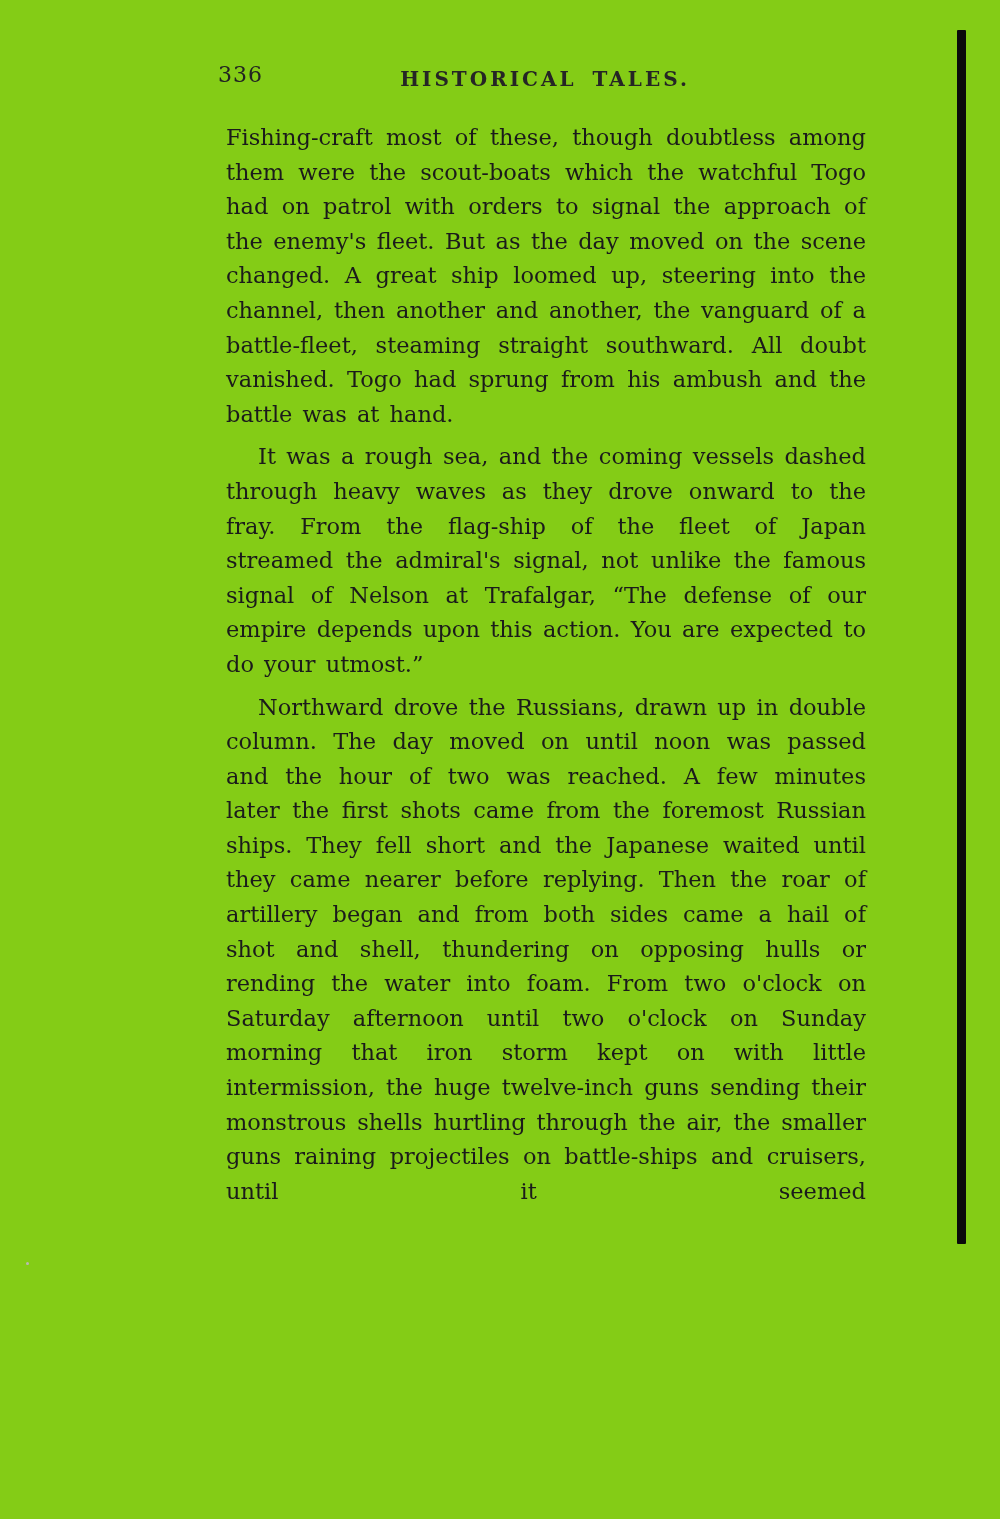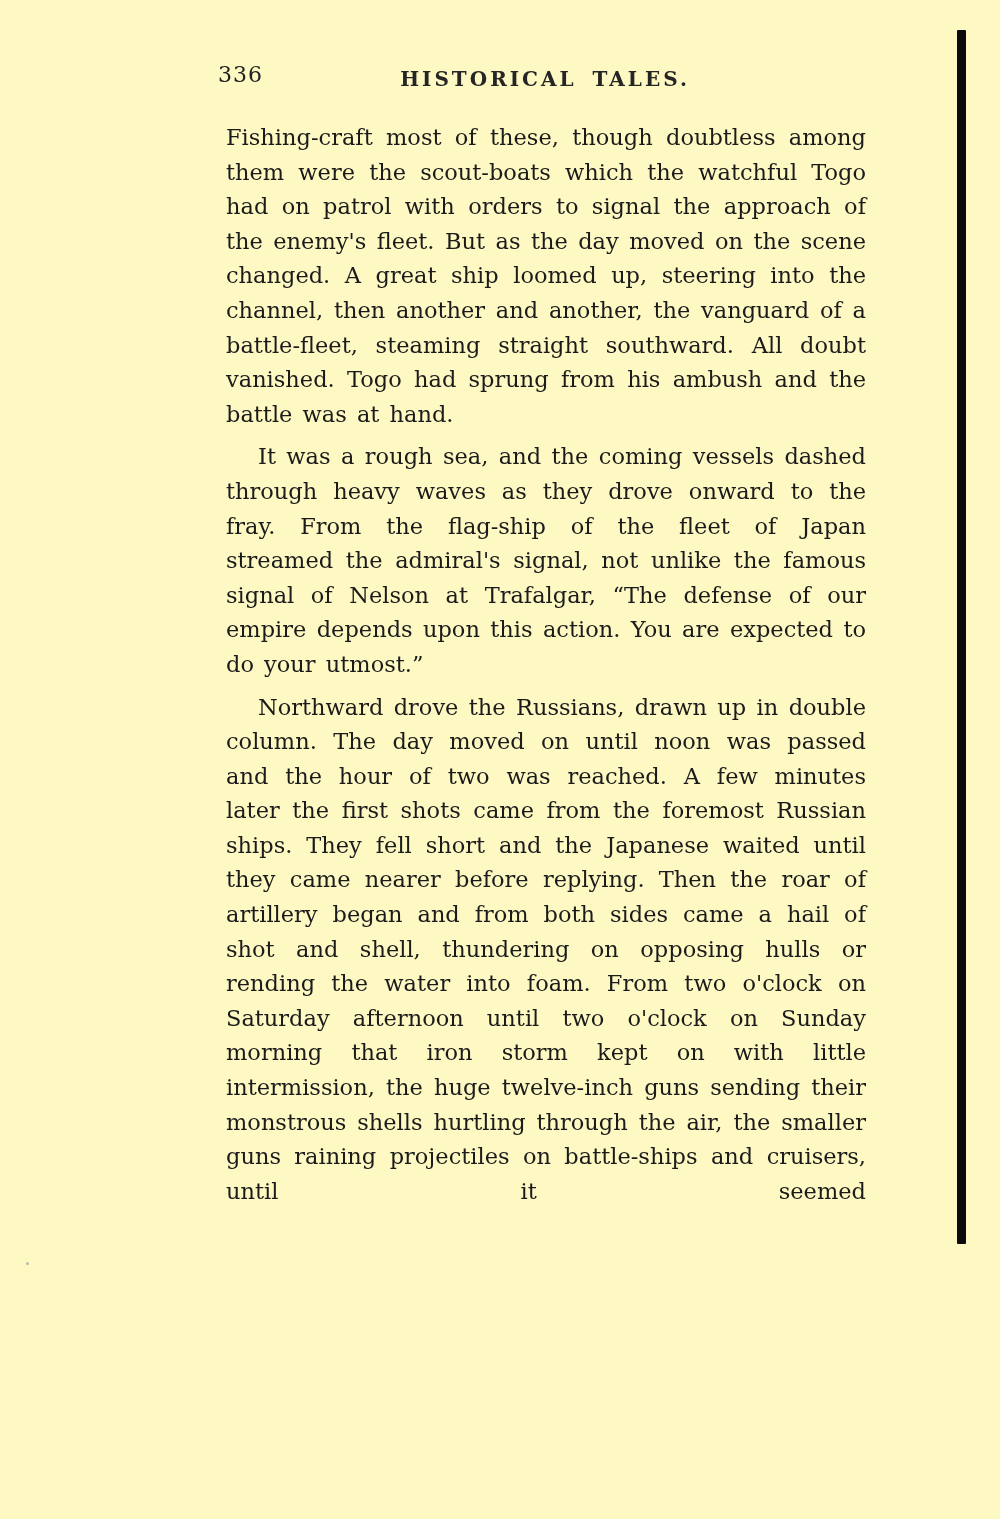--- a/index.html
+++ b/index.html
@@ -4,21 +4,21 @@
 <style>
   html, body {
     margin: 0;
     padding: 0;
     background: #e8e8e6;
   }
   .page {
     position: relative;
     width: 1000px;
     height: 1519px;
-    background: #fef9c3;
+    background: #84cc16;
     overflow: hidden;
     font-family: "DejaVu Serif", serif;
     color: #1c1c1c;
     margin: 0 auto;
     text-decoration: underline;
   }
   .header {
     position: absolute;
     top: 62px;
     left: 218px;

